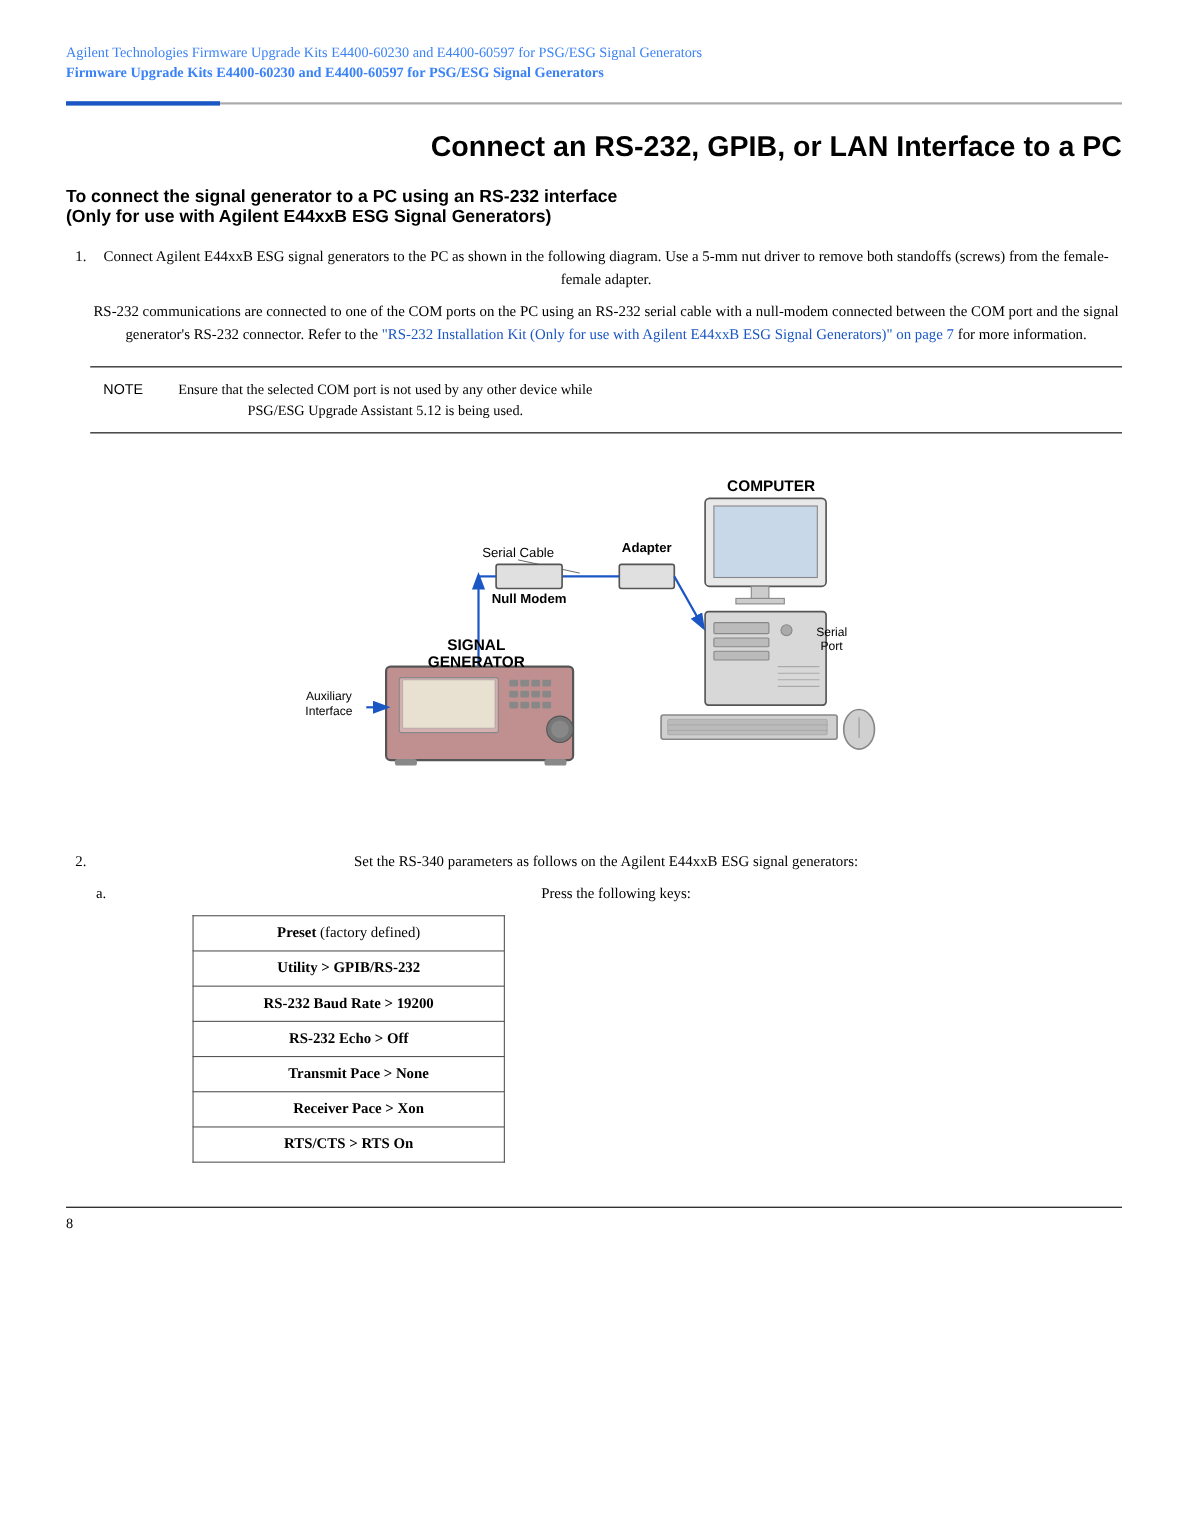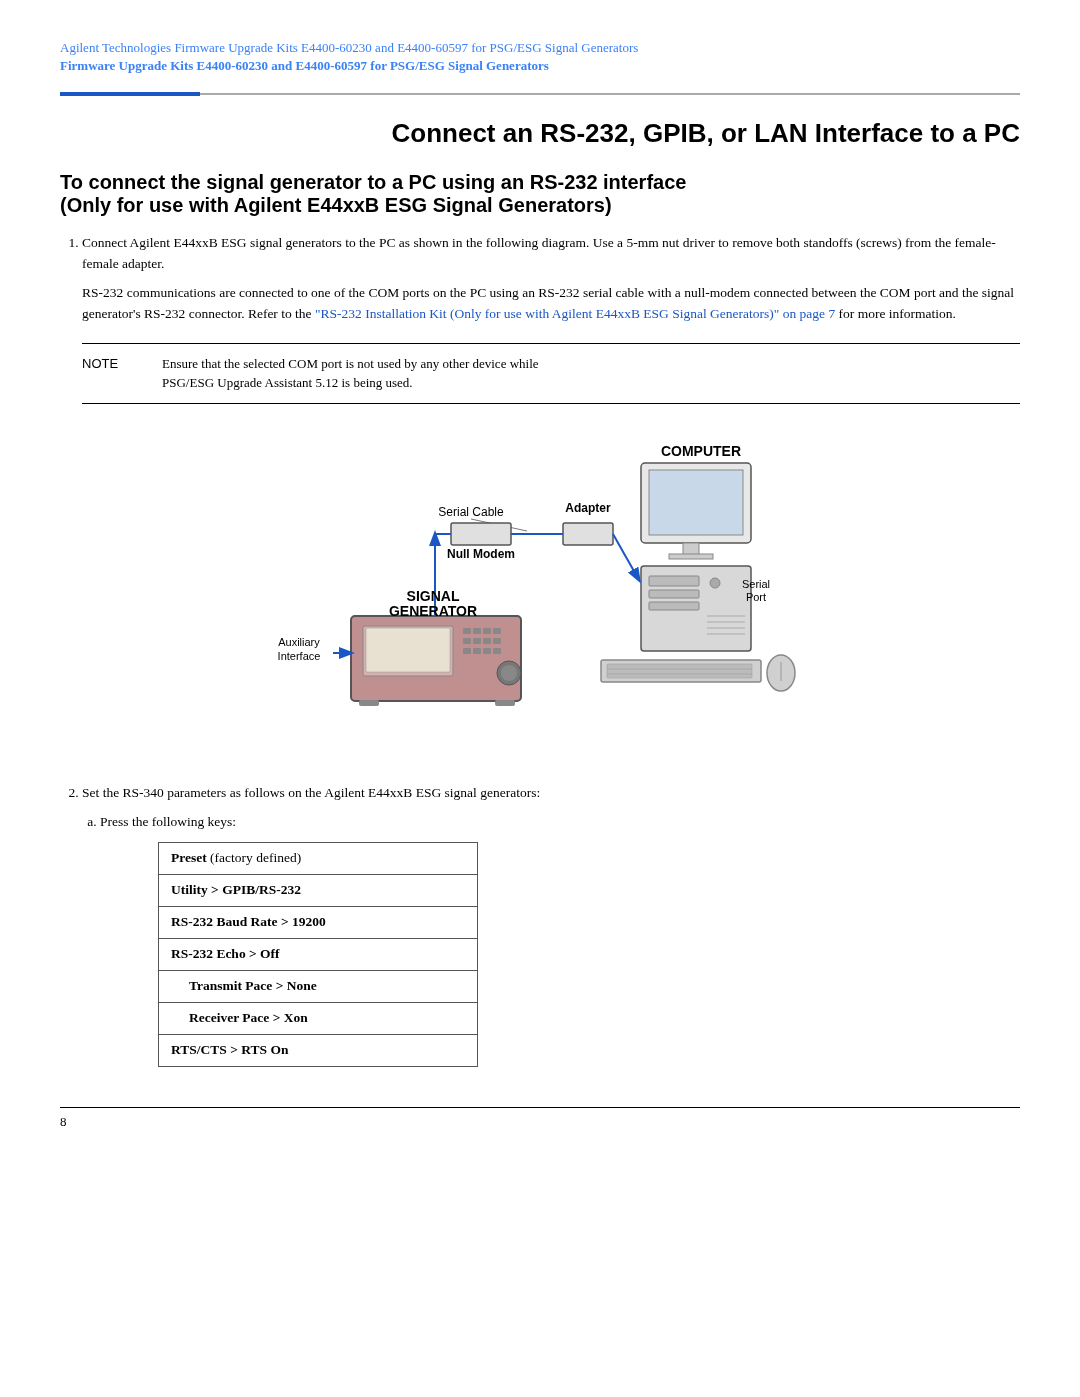--- a/index.html
+++ b/index.html
@@ -34,32 +34,33 @@
       font-family: Arial, sans-serif;
       font-size: 26px;
       font-weight: bold;
       color: #000;
       margin-bottom: 22px;
       margin-top: 10px;
       text-align: right;
     }
     h2.subsection-title {
       font-family: Arial, sans-serif;
-      font-size: 20px;
+      font-size: 16px;
       font-weight: bold;
       color: #000;
       margin-bottom: 16px;
     }
     .content-body {
       font-size: 13.5px;
       line-height: 1.55;
     }
     ol.main-list {
       margin-left: 22px;
       margin-bottom: 16px;
+      text-align: center;
     }
     ol.main-list > li {
       margin-bottom: 12px;
     }
     .para-indent {
       margin-left: 0;
       margin-top: 8px;
       margin-bottom: 8px;
     }
     a.inline-link {
@@ -95,22 +96,22 @@
     .sub-list {
       margin-left: 18px;
       list-style-type: lower-alpha;
       margin-top: 8px;
     }
     .sub-list > li {
       margin-bottom: 8px;
     }
     .keys-table {
       border-collapse: collapse;
-      width: 320px;
-      margin-left: 58px;
+      width: 284px;
+      margin-left: 75px;
       margin-top: 10px;
     }
     .keys-table td {
       border: 1.5px solid #555;
       padding: 5px 12px;
       font-size: 13.5px;
       background: #fff;
     }
     .keys-table td.indent {
       padding-left: 30px;

